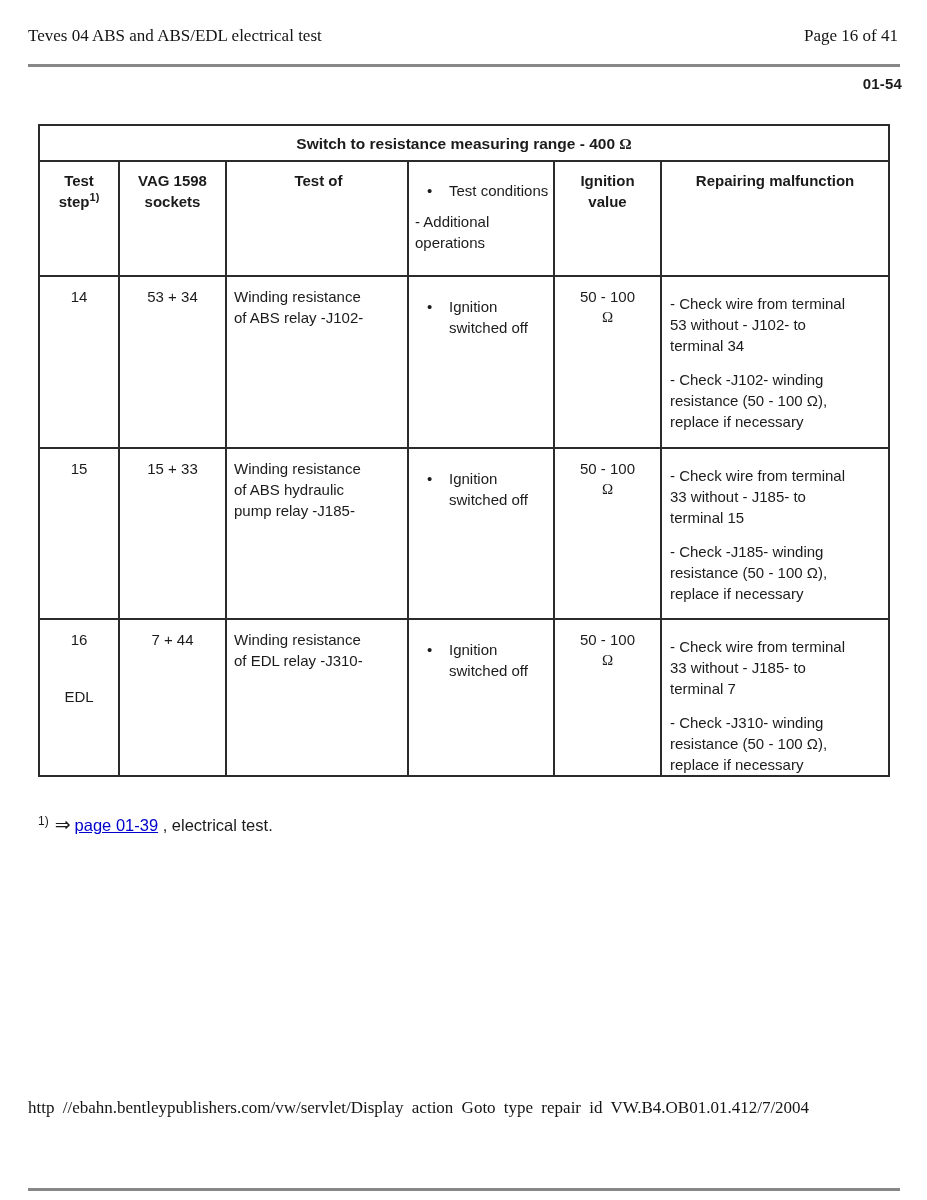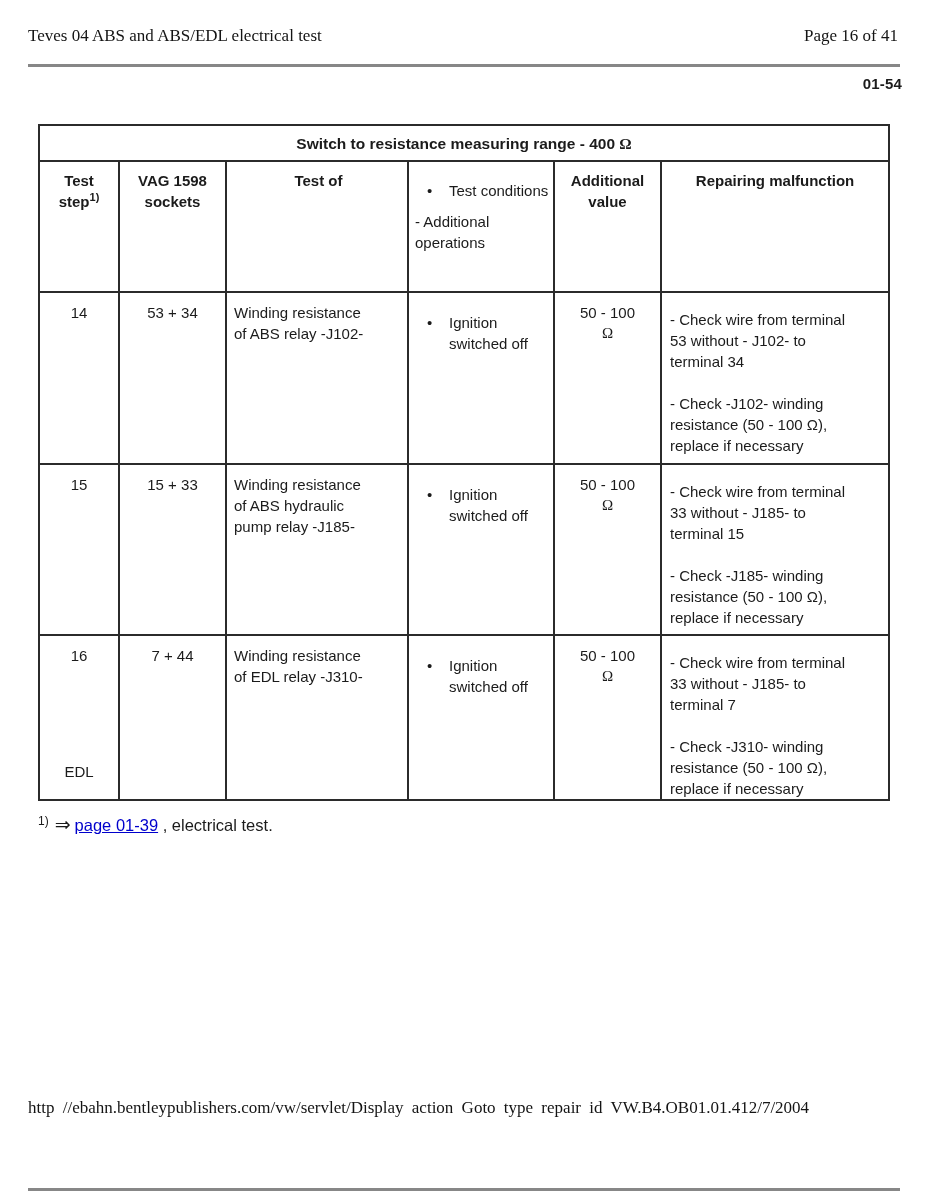--- a/index.html
+++ b/index.html
@@ -35,36 +35,36 @@
   table.res-table {
     position:absolute; left:38px; top:124px; width:850px;
     border-collapse:collapse; table-layout:fixed;
     font-size:15px; line-height:21px; color:#1b1b1b;
   }
   table.res-table td {
     border:2px solid #2b2b2b; vertical-align:top; overflow:hidden;
   }
   tr.title-row { height:36px; }
   tr.title-row td { vertical-align:middle; text-align:center; font-weight:bold; font-size:15.5px; }
-  tr.header-row { height:131px; }
+  tr.header-row { height:115px; }
   tr.header-row td { font-weight:bold; text-align:center; padding-top:8px; }
   tr.header-row td.c-cond { font-weight:normal; text-align:left; padding-top:18px; }
   tr.r14 { height:172px; } tr.r15 { height:171px; } tr.r16 { height:136px; }
   td.c-step, td.c-sockets, td.c-value { text-align:center; padding-top:9px; }
   td.c-testof { padding:9px 4px 0 7px; }
   td.c-testof .wrapbox { max-width:140px; }
   td.c-cond { padding:19px 2px 0 6px; }
   .cond-bullet { display:flex; align-items:flex-start; padding-left:12px; }
   .cond-bullet .bullet { width:22px; flex:0 0 22px; }
   .cond-bullet .btext { max-width:100px; }
   .cond-dash { margin-top:10px; max-width:130px; }
   td.c-repair { padding:16px 4px 0 8px; }
   td.c-repair .para { max-width:182px; }
-  td.c-repair .para + .para { margin-top:21px; }
-  .step-note { margin-top:95px; }
+  td.c-repair .para + .para { margin-top:13px; }
+  .step-note { margin-top:36px; }
   sup.fn { font-size:11px; vertical-align:super; line-height:0; }
   .serif-omega { font-family:"Liberation Serif", serif; }
   
   .footnote {
     position:absolute; left:38px; top:813px;
     font-size:16.5px; color:#1b1b1b;
   }
   .footnote sup.fn { font-size:12px; }
   .footnote .arrow { font-family:"Liberation Serif", serif; font-size:19px; padding:0 4px 0 6px; }
   .footnote a.page-link { color:#0000cc; text-decoration:underline; cursor:pointer; }
@@ -105,21 +105,21 @@
       </td>
       <td class="c-testof" style="text-align:center;">Test of</td>
       <td class="c-cond">
         <div class="cond-bullet">
           <span class="bullet">•</span>
           <span class="btext">Test conditions</span>
         </div>
         <div class="cond-dash">- Additional operations</div>
       </td>
       <td class="c-value" style="font-weight:bold;">
-        <div>Additional</div>
+        <div>Ignition</div>
         <div>value</div>
       </td>
       <td style="text-align:center; padding-top:8px; font-weight:bold;">Repairing malfunction</td>
     </tr>
 
     <tr class="r14">
       <td class="c-step">
         <div>14</div>
         <div class="step-note"></div>
       </td>

